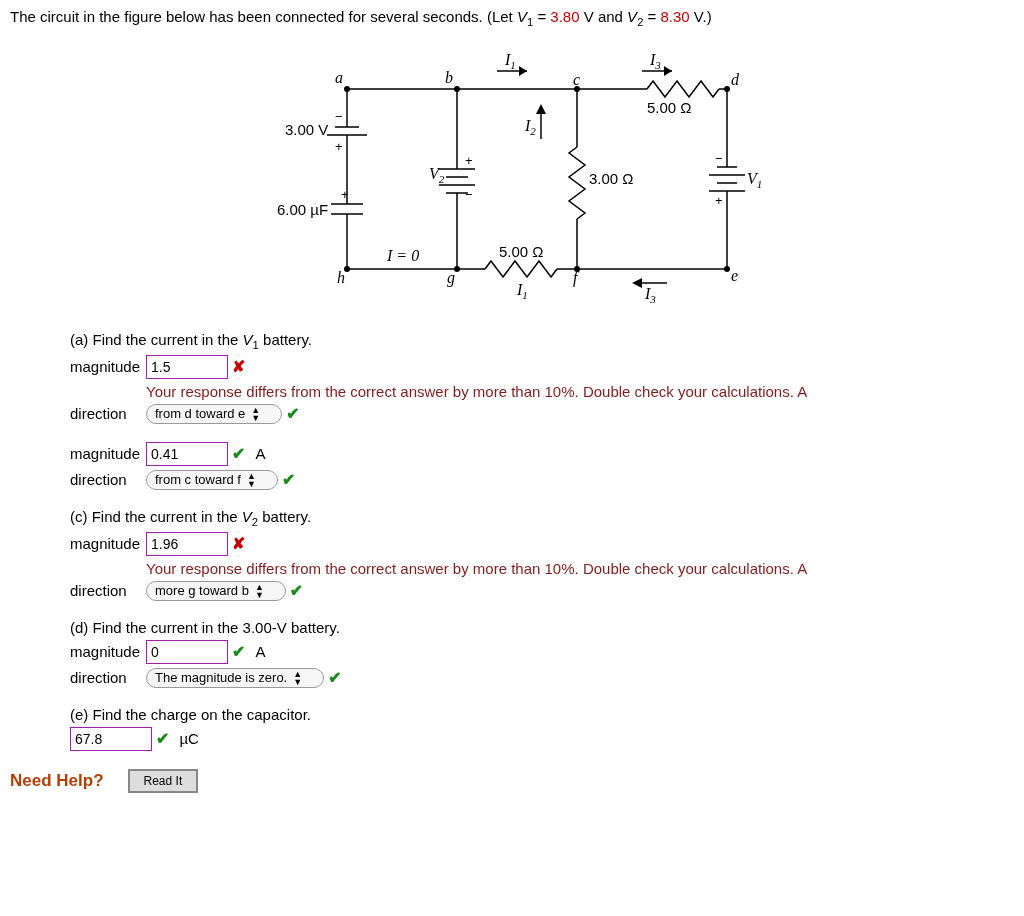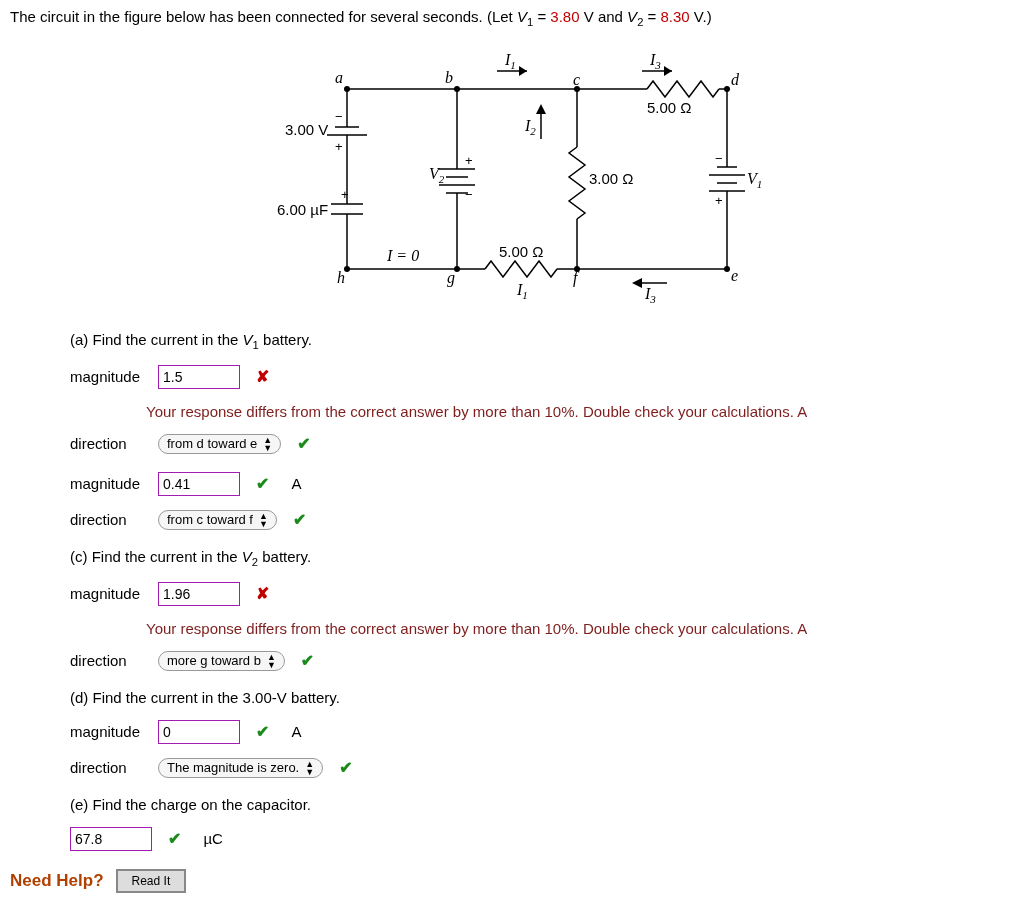--- a/index.html
+++ b/index.html
@@ -10,50 +10,50 @@
     color:#000;
   }
   .question-text{line-height:1.5}
   .question-text i{font-style:italic}
   sub{font-size:.75em}
   .red-val{color:#c00000}
   .diagram-wrap{width:100%;display:flex;justify-content:center;margin:8px 0 20px}
   .part{margin:18px 0 8px 60px}
   .part.first{margin-top:22px}
   .part-label{margin-bottom:4px}
-  .row{display:flex;align-items:center;gap:16px;flex-wrap:wrap;margin:14px 0}
+  .row{display:flex;align-items:center;gap:4px;flex-wrap:wrap;margin:4px 0}
   .row-label{width:72px}
   input.ans{
     width:72px;
     height:20px;
     border:1px solid #a21caf;
     padding:1px 4px;
     font-size:14px;
   }
   .select{
     border:1px solid #999;
     border-radius:10px;
-    padding:1px 8px 1px 8px;
+    padding:1px 21px 1px 8px;
     font-size:13px;
     display:inline-flex;
     align-items:center;
     gap:6px;
     background:#f6f6f6;
   }
   .select .arrows{font-size:9px;line-height:8px;display:flex;flex-direction:column}
   .mark{font-size:16px;font-weight:bold}
   .mark.correct{color:#1a8a1a}
   .mark.wrong{color:#c00000}
   .feedback{color:#7f1d1d}
   .unit{margin-left:6px}
   .need-help{
     margin-top:18px;
     display:flex;
     align-items:center;
-    gap:12px;
+    gap:24px;
     color:#b04000;
     font-weight:bold;
     font-size:17px;
   }
   .read-it{
     border:2px solid #888;
     background:#ddd;
     color:#000;
     font-weight:normal;
     font-size:12px;

